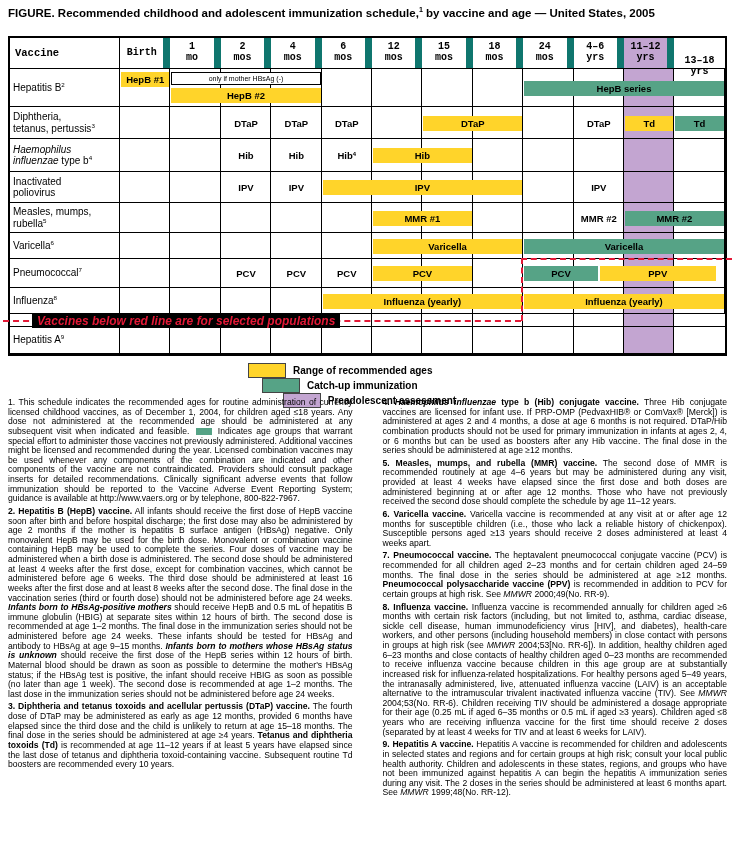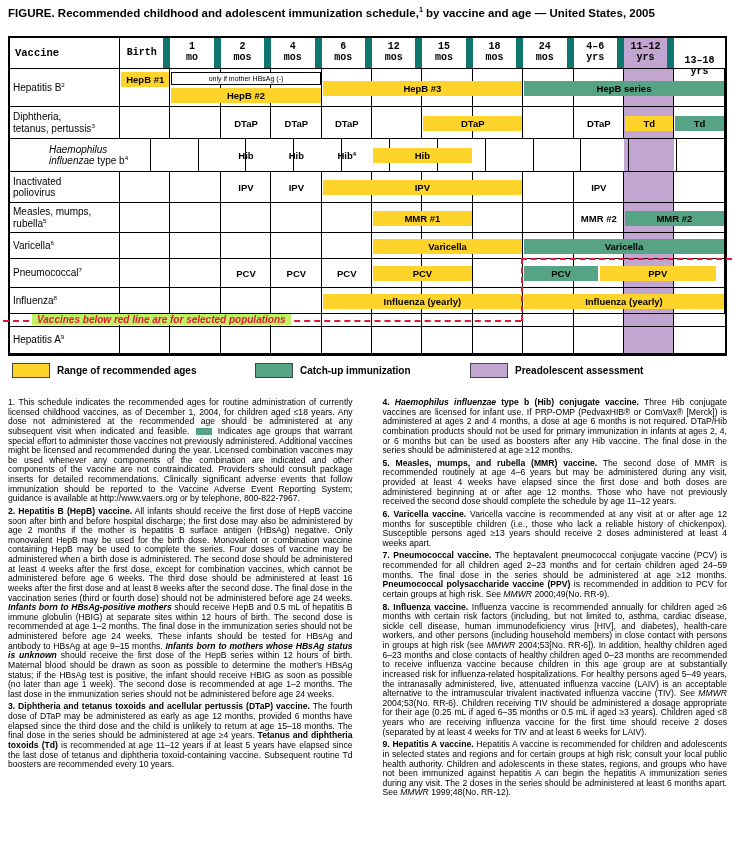--- a/index.html
+++ b/index.html
@@ -32,23 +32,23 @@
 
   .seg { position:absolute; height:15px; z-index:2; display:flex; align-items:center; justify-content:center; font-size:9.5px; font-weight:bold; white-space:nowrap; }
   .seg sup { margin-top:-4px; }
   .seg.yellow { background:var(--yellow); }
   .seg.green  { background:var(--green); }
   .seg.text   { background:transparent; }
   .seg.note   { background:#fff; border:1px solid #000; box-sizing:border-box; height:13px; font-weight:normal; font-size:7px; }
 
   .redline-h { position:absolute; border-top:2px dashed var(--red); z-index:4; height:0; }
   .redline-v { position:absolute; border-left:2px dashed var(--red); z-index:4; width:0; }
-  .red-note  { position:absolute; z-index:5; color:var(--red); font-style:italic; font-weight:bold; font-size:10px; background:#bef264; padding:0 5px; white-space:nowrap; }
-
-  #legend { position:absolute; left:12px; top:363px; width:715px; display:flex; align-items:center; }
+  .red-note  { position:absolute; z-index:5; color:var(--red); font-style:italic; font-weight:bold; font-size:12px; background:#000000; padding:0 5px; white-space:nowrap; }
+
+  #legend { position:absolute; left:12px; top:363px; width:715px; display:flex; align-items:center;flex-direction:column; }
   .legend-item { display:flex; align-items:center; box-sizing:border-box; }
   .swatch { width:38px; height:15px; border:1px solid #444; box-sizing:border-box; margin-right:7px; flex:none; }
   .sw-yellow { background:var(--yellow); }
   .sw-green  { background:var(--green); }
   .sw-purple { background:var(--purple); }
   .legend-label { font-size:10px; font-weight:bold; }
 
   #footnotes { position:absolute; left:8px; top:398px; width:719px; display:flex; gap:30px; }
   .fncol { width:352px; }
   p.fn { margin:0 0 3px 0; font-size:8.6px; line-height:1.12; text-align:justify; }
@@ -105,23 +105,20 @@
       <div class="rcell"></div>
       <div class="seg yellow" style="left: 111px; width: 48.4px; top: 3px;">
         <span>HepB #1</span>
       </div>
       <div class="seg note" style="left: 161.4px; width: 149.2px; top: 3px;">
         <span>only if mother HBsAg (-)</span>
       </div>
       <div class="seg yellow" style="left: 161.4px; width: 149.2px; top: 19px;">
         <span>HepB #2</span>
       </div>
-      <div class="seg yellow" style="left: 312.6px; width: 199.6px; top: 11.5px;">
-        <span>HepB #3</span>
-      </div>
       <div class="seg green" style="left: 514.2px; width: 199.6px; top: 11.5px;">
         <span>HepB series</span>
       </div>
     </div>
     <div class="trow" style="height: 32px;">
       <div class="rlabel">
         <div class="labwrap"><span>Diphtheria,</span><br><span>tetanus, pertussis</span><sup>3</sup></div>
       </div>
       <div class="rcell"></div>
       <div class="rcell"></div>
@@ -150,21 +147,21 @@
       <div class="seg text" style="left: 563.6px; width: 50.4px; top: 8.5px;">
         <span>DTaP</span>
       </div>
       <div class="seg yellow" style="left: 615px; width: 48.4px; top: 8.5px;">
         <span>Td</span>
       </div>
       <div class="seg green" style="left: 665.4px; width: 48.4px; top: 8.5px;">
         <span>Td</span>
       </div>
     </div>
-    <div class="trow" style="height: 33px; padding-left: 36px;">
+    <div class="trow" style="height: 33px;">
       <div class="rlabel">
         <div class="labwrap"><span class="i">Haemophilus</span><br><span class="i">influenzae</span><span> type b</span><sup>4</sup></div>
       </div>
       <div class="rcell"></div>
       <div class="rcell"></div>
       <div class="rcell"></div>
       <div class="rcell"></div>
       <div class="rcell"></div>
       <div class="rcell"></div>
       <div class="rcell"></div>

